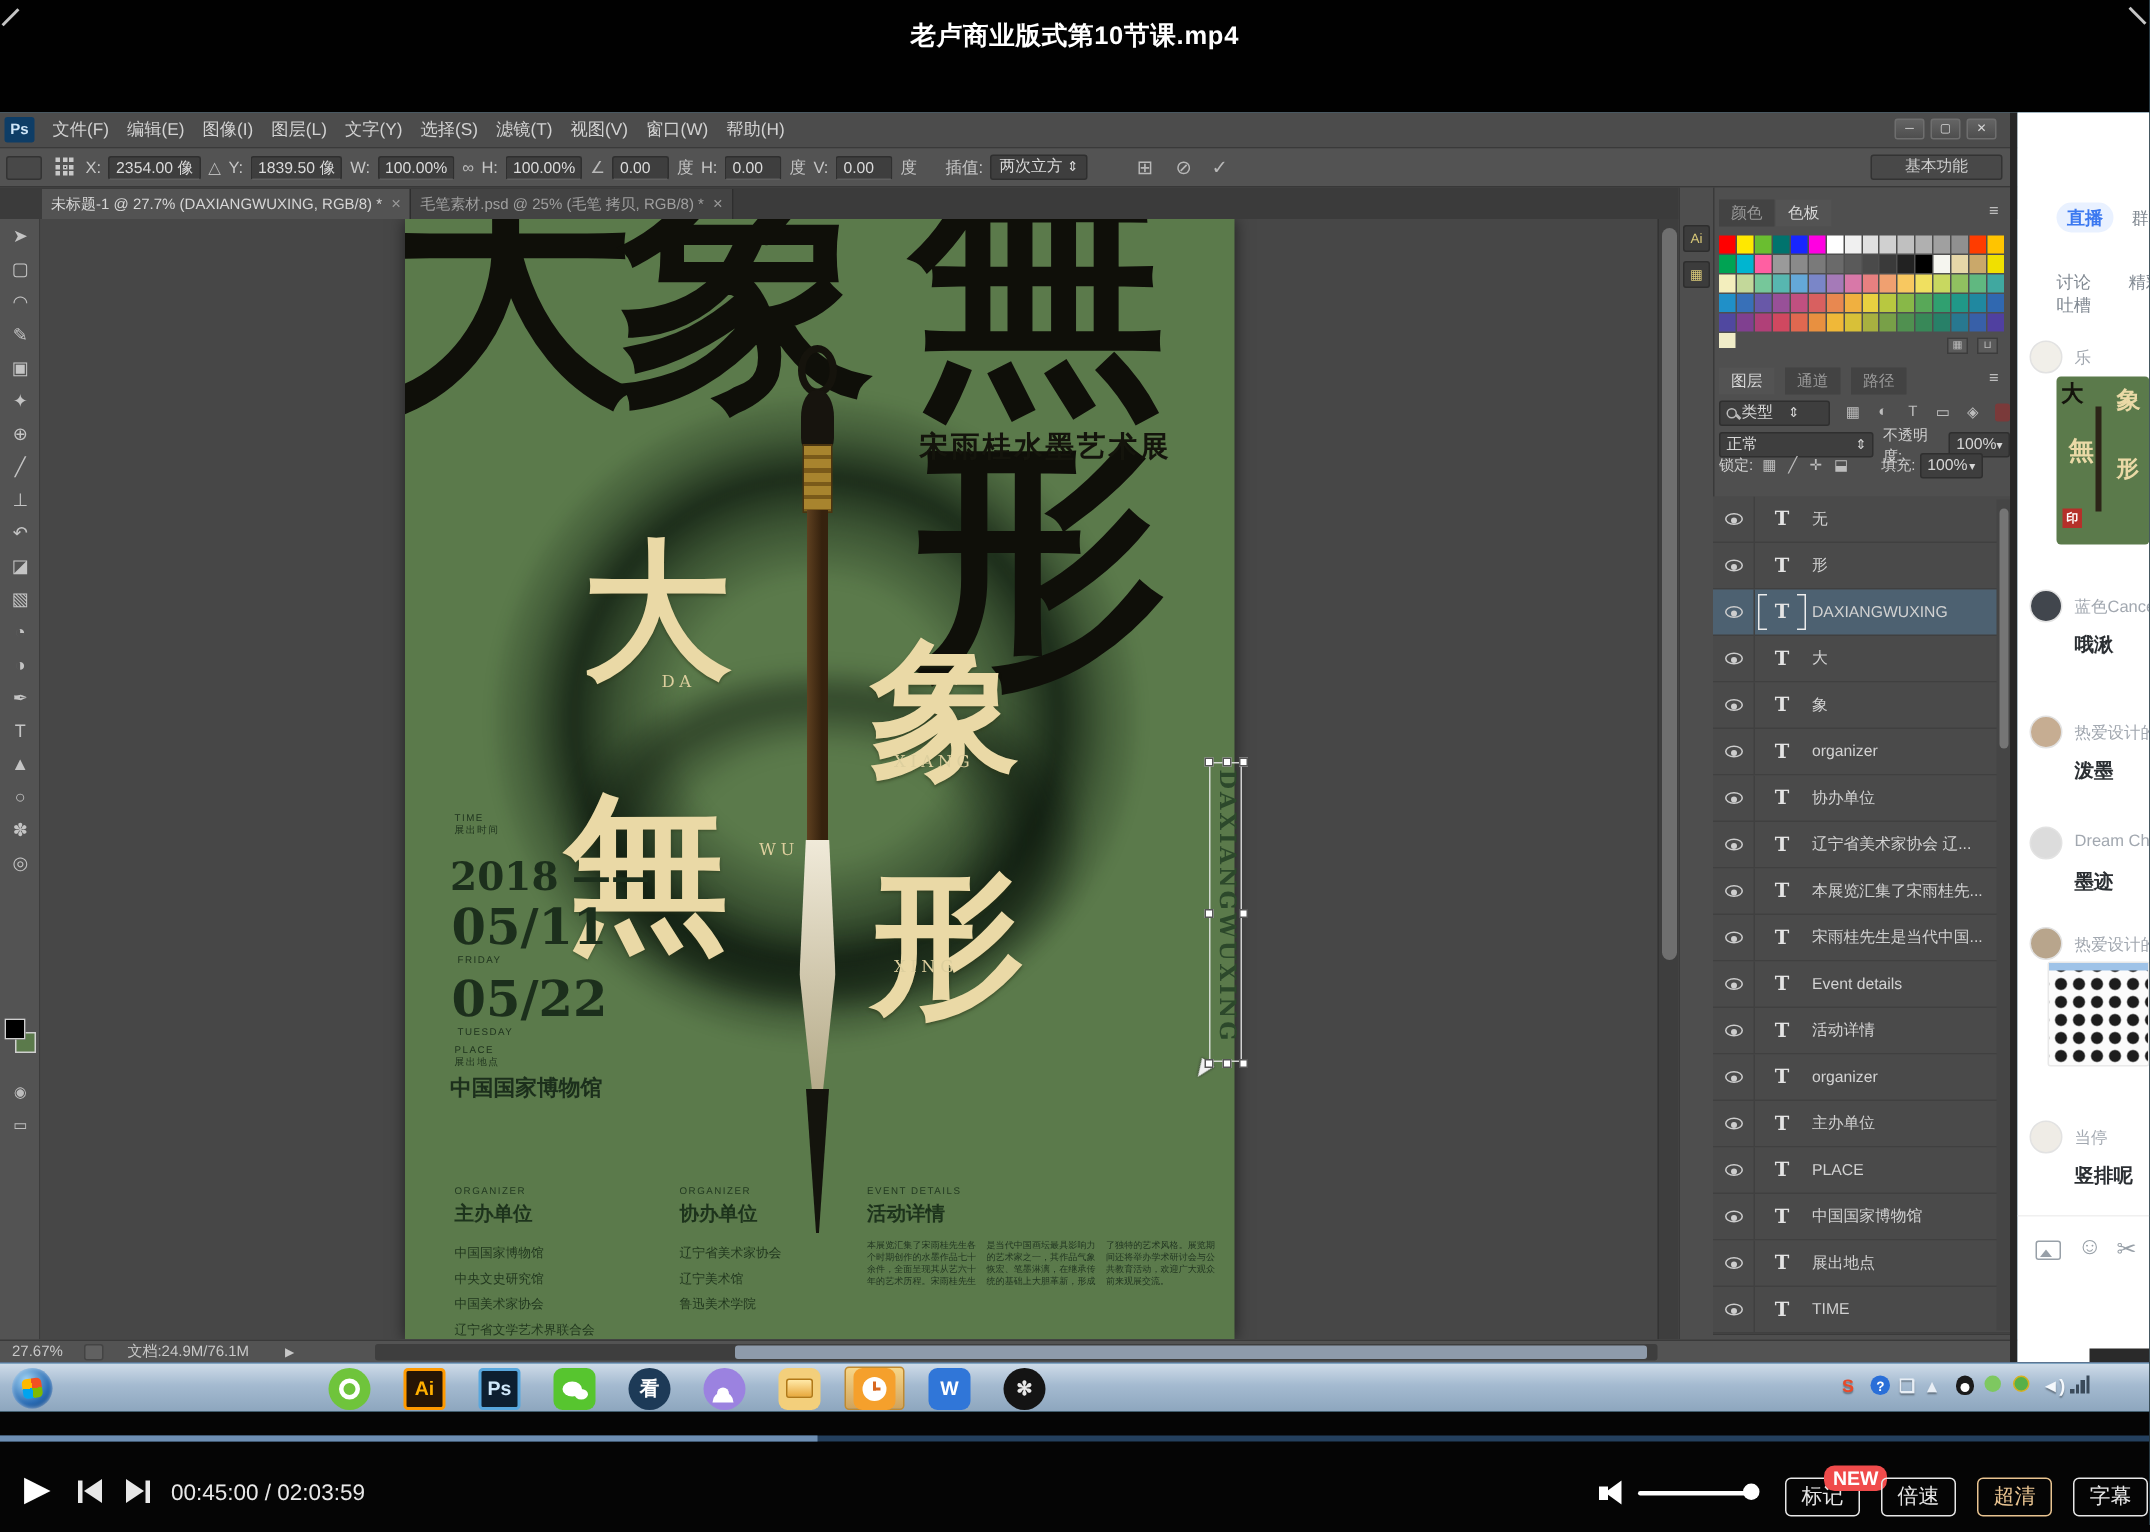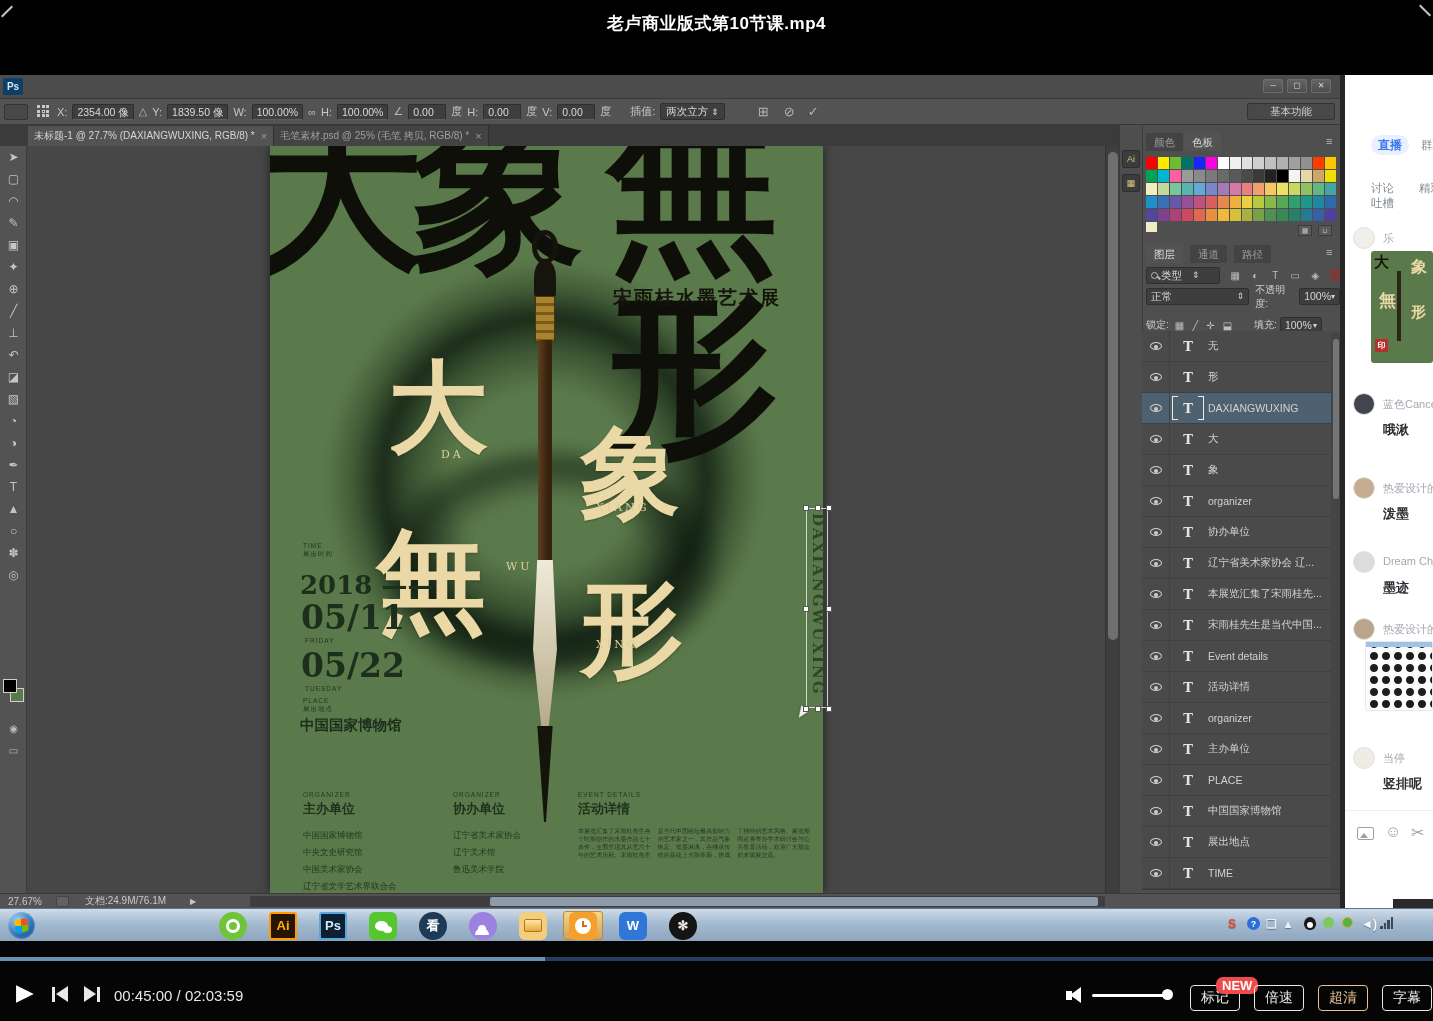--- a/index.html
+++ b/index.html
@@ -179,20 +179,32 @@
   <div id="topbar">
     <div class="corner-mark" id="corner-tl"></div>
     <div class="corner-mark" id="corner-tr"></div>
     <div id="video-title">老卢商业版式第10节课.mp4</div>
   </div>
 
   <div id="ps">
 
     <div id="menubar">
       <div id="ps-logo">Ps</div>
+      <div id="menus" style="display:flex;">
+          <div class="menu-item">文件(F)</div>
+          <div class="menu-item">编辑(E)</div>
+          <div class="menu-item">图像(I)</div>
+          <div class="menu-item">图层(L)</div>
+          <div class="menu-item">文字(Y)</div>
+          <div class="menu-item">选择(S)</div>
+          <div class="menu-item">滤镜(T)</div>
+          <div class="menu-item">视图(V)</div>
+          <div class="menu-item">窗口(W)</div>
+          <div class="menu-item">帮助(H)</div>
+        </div>
       <div id="win-controls">
         <div class="winbtn">─</div>
         <div class="winbtn">▢</div>
         <div class="winbtn">✕</div>
       </div>
     </div>
 
     <div id="optionsbar">
       <span id="toolpreset"></span>
       <span id="refpoint">
@@ -470,21 +482,21 @@
           <span>正常</span>
           <span style="font-size:9px">⇕</span>
         </span>
       <span style="margin-left:6px;font-size:10px;">不透明度:</span>
       <span class="lp-box" style="margin-left:3px;width:42px;display:inline-flex;justify-content:space-between;">
           <span>100%</span>
           <span style="font-size:8px">▾</span>
         </span>
     </div>
 
-    <div class="lp-row" style="top:241px;height:18px;text-align:center;">
+    <div class="lp-row" style="top:226px;height:18px;text-align:center;">
       <span style="margin-left:4px;font-size:10px;">锁定:</span>
       <span id="lock-icons" style="display:flex;gap:8px;margin-left:6px;color:#bdbdbd;font-size:10px;">
           <div>▦</div>
           <div>╱</div>
           <div>✛</div>
           <div>⬓</div>
         </span>
       <span style="margin-left:22px;font-size:10px;">填充:</span>
       <span class="lp-box" style="margin-left:3px;width:42px;display:inline-flex;justify-content:space-between;">
           <span>100%</span>

